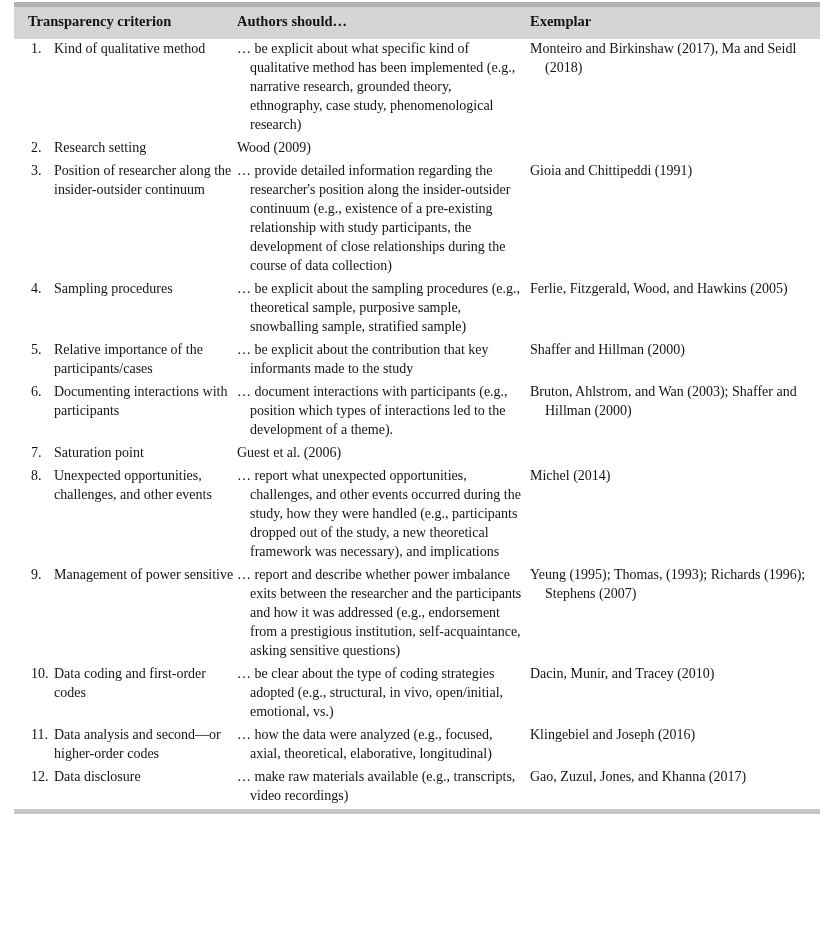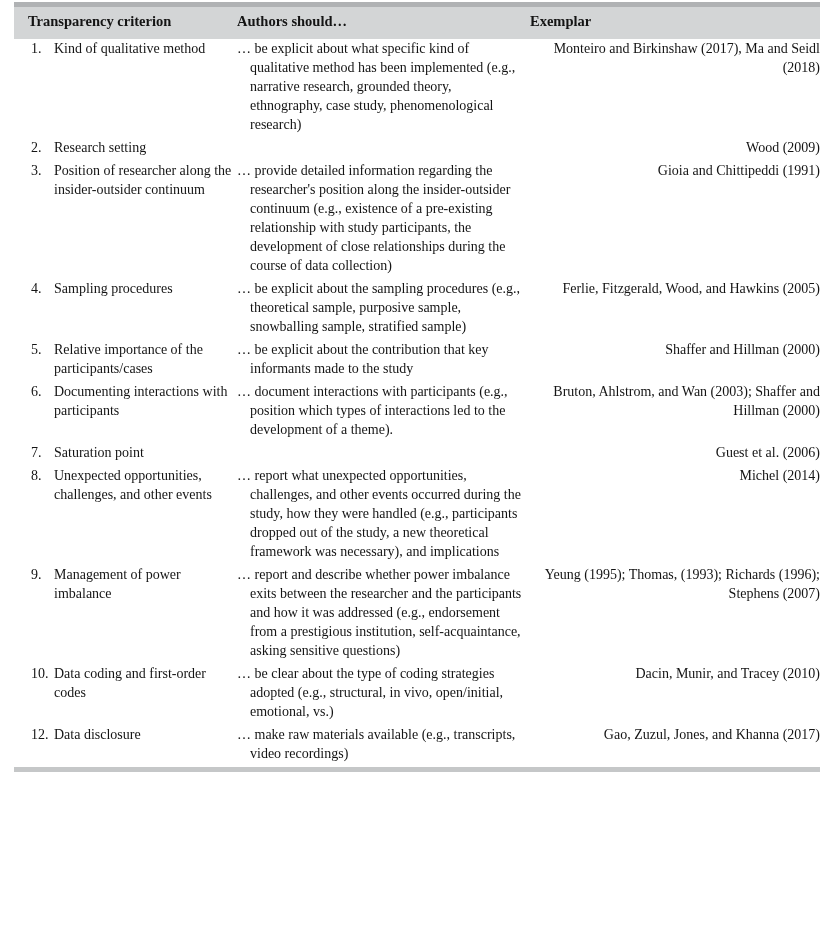--- a/index.html
+++ b/index.html
@@ -51,21 +51,20 @@
     flex: 1;
   }
   .row .c2 {
     padding-left: 13px;
     text-indent: -13px;
     padding-right: 8px;
   }
   .row .c3 {
     padding-left: 15px;
     text-indent: -15px;
-    text-align: right;
   }
   .bottom-rule {
     height: 5px;
     background: var(--bottom-rule, #c5c7c8);
     margin-top: 1px;
   }
 </style>
 </head>
 <body>
 
@@ -145,35 +144,43 @@
       <span class="num">8.</span>
       <span class="crit">Unexpected opportunities, challenges, and other events</span>
     </div>
     <div class="c2">… report what unexpected opportunities, challenges, and other events occurred during the study, how they were handled (e.g., participants dropped out of the study, a new theoretical framework was necessary), and implications</div>
     <div class="c3">Michel (2014)</div>
   </div>
 
   <div class="row">
     <div class="c1">
       <span class="num">9.</span>
-      <span class="crit">Management of power imbalance</span>
+      <span class="crit">Management of power sensitive</span>
     </div>
     <div class="c2">… report and describe whether power imbalance exits between the researcher and the participants and how it was addressed (e.g., endorsement from a prestigious institution, self-acquaintance, asking sensitive questions)</div>
     <div class="c3">Yeung (1995); Thomas, (1993); Richards (1996); Stephens (2007)</div>
   </div>
 
   <div class="row">
     <div class="c1">
       <span class="num">10.</span>
       <span class="crit">Data coding and first-order codes</span>
     </div>
     <div class="c2">… be clear about the type of coding strategies adopted (e.g., structural, in vivo, open/initial, emotional, vs.)</div>
     <div class="c3">Dacin, Munir, and Tracey (2010)</div>
   </div>
 
+  <div class="row">
+    <div class="c1">
+      <span class="num">11.</span>
+      <span class="crit">Data analysis and second—or higher-order codes</span>
+    </div>
+    <div class="c2">… how the data were analyzed (e.g., focused, axial, theoretical, elaborative, longitudinal)</div>
+    <div class="c3">Klingebiel and Joseph (2016)</div>
+  </div>
 
   <div class="row">
     <div class="c1">
       <span class="num">12.</span>
       <span class="crit">Data disclosure</span>
     </div>
     <div class="c2">… make raw materials available (e.g., transcripts, video recordings)</div>
     <div class="c3">Gao, Zuzul, Jones, and Khanna (2017)</div>
   </div>
 </div>

